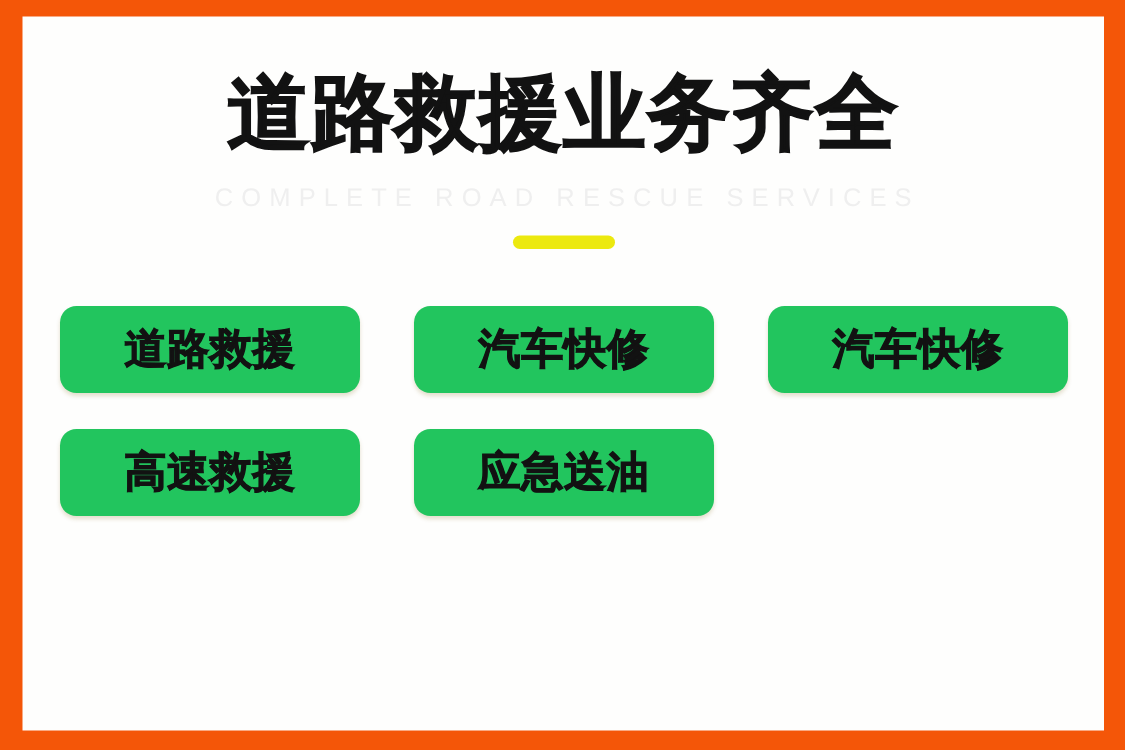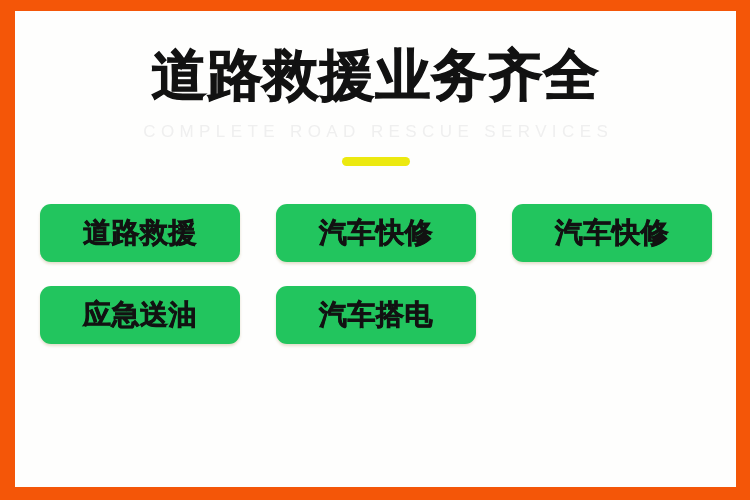--- a/index.html
+++ b/index.html
@@ -132,18 +132,18 @@
     <div class="header">
       <h1 class="title">道路救援业务齐全</h1>
       <div class="subtitle">COMPLETE ROAD RESCUE SERVICES</div>
       <div class="accent-dash"></div>
     </div>
 
     <div class="grid">
       <button class="svc-btn">道路救援</button>
       <button class="svc-btn">汽车快修</button>
       <button class="svc-btn">汽车快修</button>
+      <button class="svc-btn">高速救援</button>
       <button class="svc-btn">应急送油</button>
-      <button class="svc-btn">汽车搭电</button>
     </div>
 
   </div>
 </div>
 
 </body></html>

